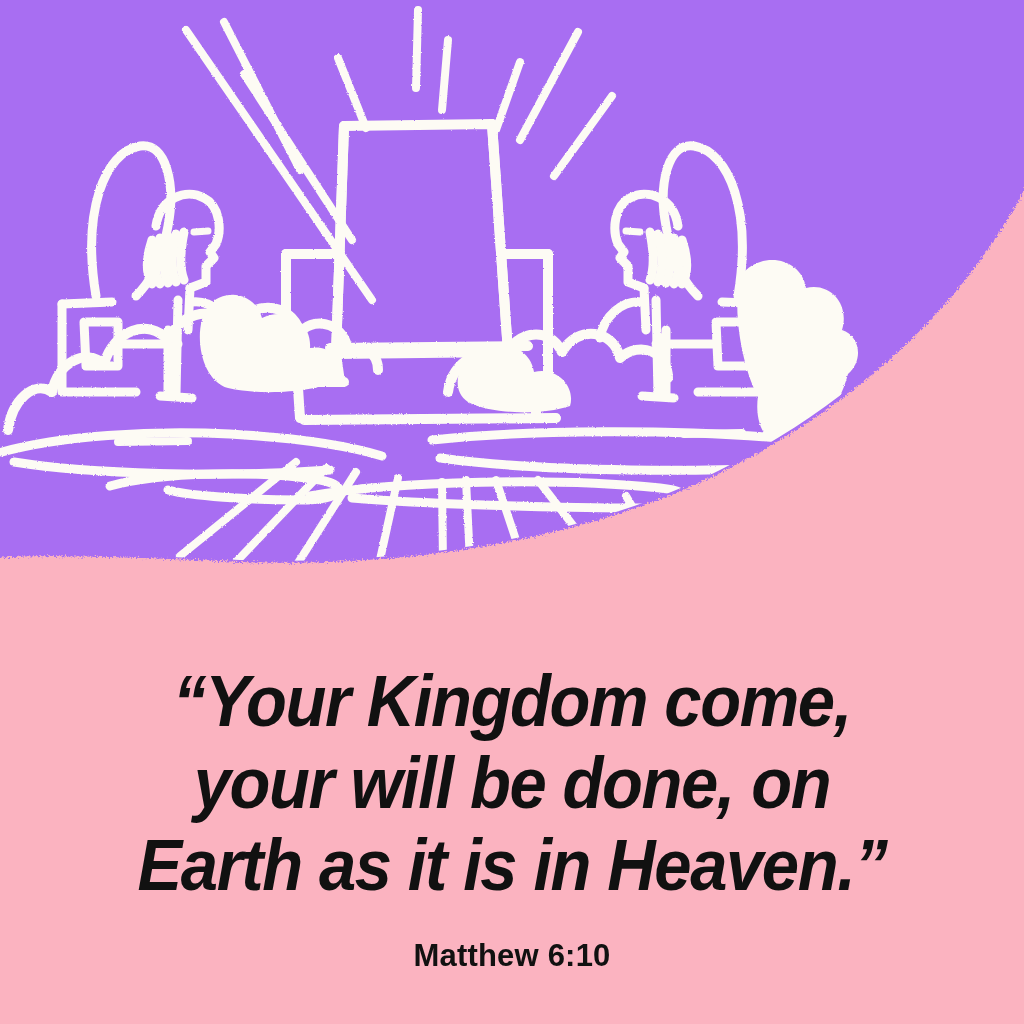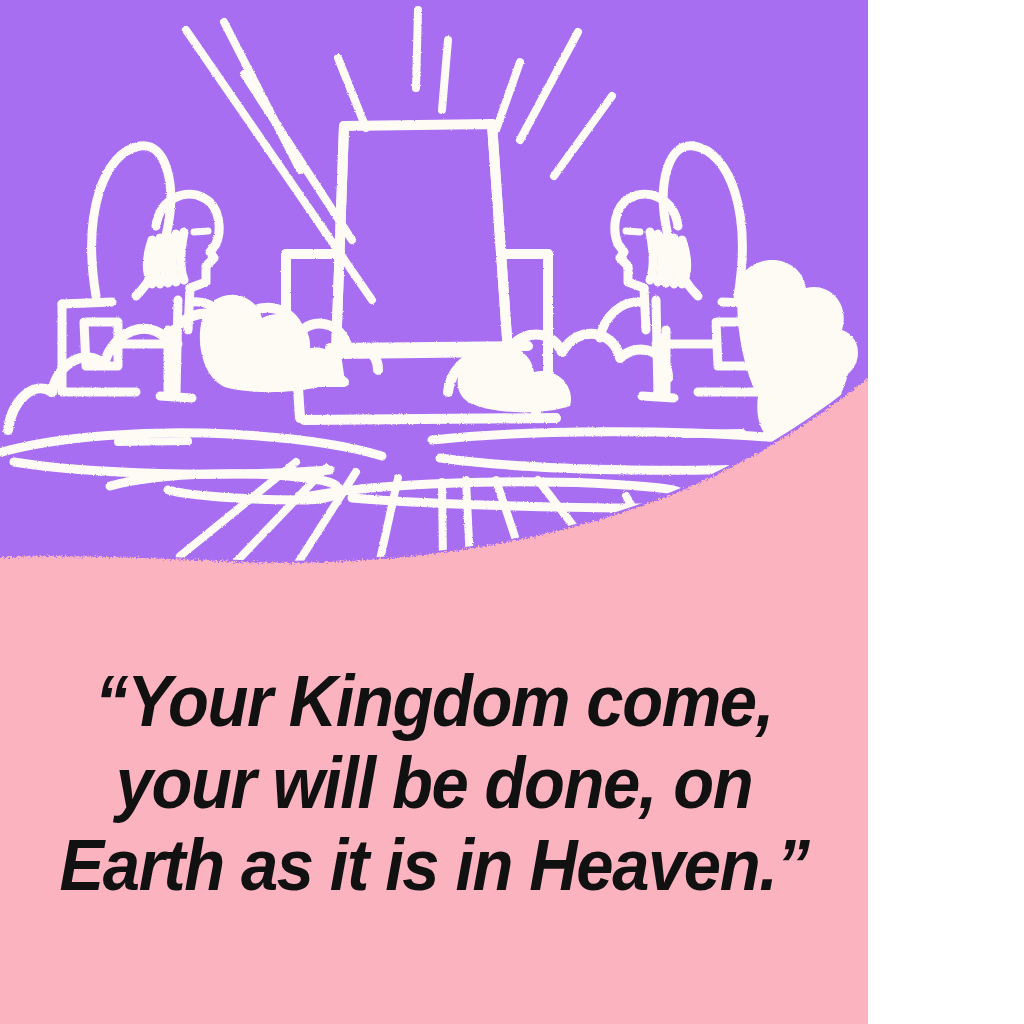--- a/index.html
+++ b/index.html
@@ -3,21 +3,21 @@
 <meta charset="utf-8">
 <title>Scripture Illustration Card</title>
 <style>
   html, body {
     margin: 0;
     padding: 0;
     background: #ffffff;
   }
   #card {
     position: relative;
-    width: 868px;
+    width: 1024px;
     height: 1024px;
     overflow: hidden;
     font-family: "Liberation Sans", sans-serif;
     background: #fbb3c0;
   }
   #art-layer {
     position: absolute;
     inset: 0;
     width: 1024px;
     height: 1024px;
@@ -223,14 +223,15 @@
       </g>
     </g>
   </svg>
 
   <div id="quote-block">
     <span class="quote-line">“Your Kingdom come,</span>
     <span class="quote-line">your will be done, on</span>
     <span class="quote-line">Earth as it is in Heaven.”</span>
   </div>
 
+  <div id="attribution">Matthew 6:10</div>
 
 </div>
 
 </body></html>

